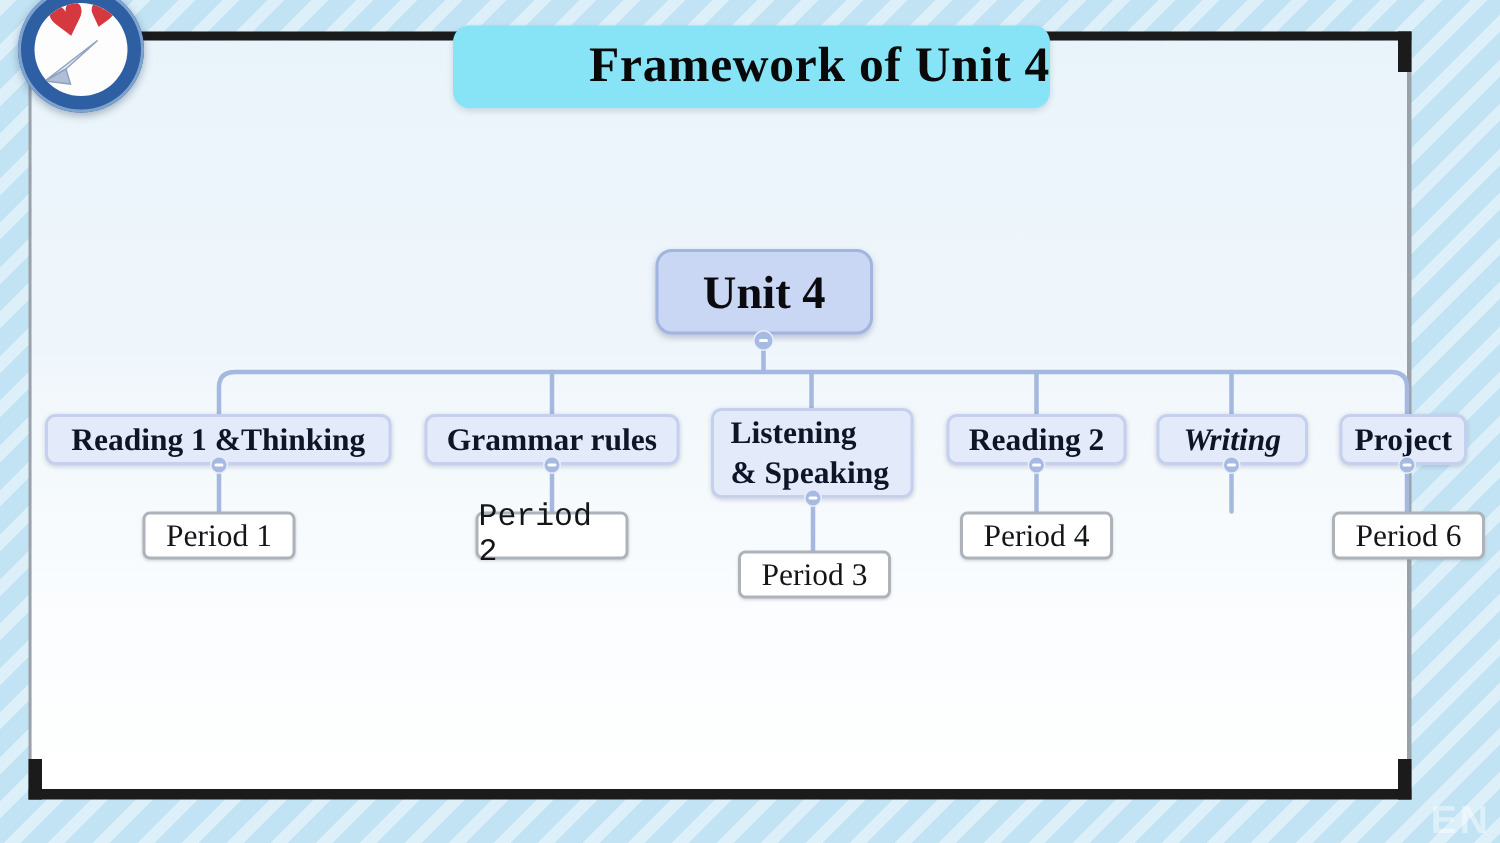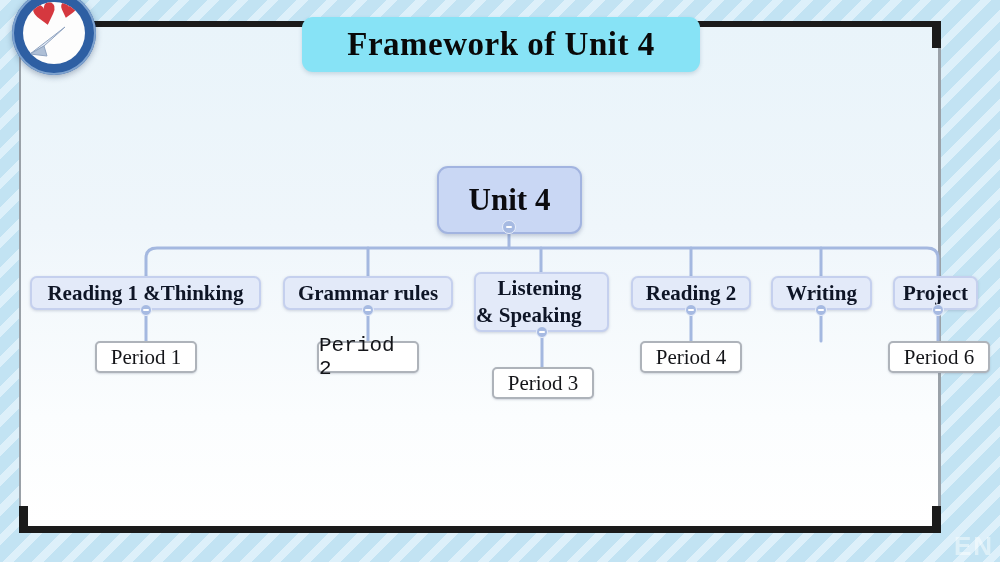--- a/index.html
+++ b/index.html
@@ -24,21 +24,21 @@
   }
   .corner { position:absolute; width:9px; height:27px; background:#1b1b1b; }
   .corner.tr { left:932px; top:21px; }
   .corner.br { left:932px; top:506px; }
   .corner.bl { left:19px;  top:506px; }
 
   
   .title-banner {
     position:absolute; left:302px; top:17px; width:398px; height:55px;
     background:#87e3f6; border-radius:11px;
-    display:flex; align-items:center; justify-content:center;
+    display:flex; align-items:center; justify-content:flex-end;
     box-shadow:0 2px 4px rgba(30,80,110,.18);
   }
   .title-banner span { font-size:33px; font-weight:700; color:#090909; letter-spacing:.5px; }
 
   
   .badge {
     position:absolute; left:12px; top:-9px; width:84px; height:84px;
     border-radius:50%; background:#2e5fa3;
     box-shadow: inset 0 0 0 2px #7fa3cf, 0 2px 6px rgba(20,40,80,.35);
     z-index:6;
@@ -53,37 +53,37 @@
   .badge svg.plane { position:absolute; left:5px; top:23px; }
 
   
   svg.connectors { position:absolute; left:0; top:0; z-index:1; }
 
   .node, .topic, .period {
     position:absolute; display:flex; align-items:center; justify-content:center;
     z-index:2;
   }
   .node.root {
-    left:437px; top:166px; width:145px; height:68px;
+    left:437px; top:166px; width:145px; height:57px;
     background:#c9d7f4; border:2px solid #a2b4e0; border-radius:11px;
     box-shadow:0 2px 4px rgba(90,105,140,.35);
   }
   .node.root span { font-size:31px; font-weight:700; color:#0b0b0f; }
 
   .topic {
     background:#e3eaf9; border:2px solid #c5d0ee; border-radius:7px;
     box-shadow:0 1px 3px rgba(100,112,145,.28);
   }
   .topic span { font-size:21px; font-weight:700; color:#0e1526; white-space:pre-line; }
   .topic.b0 { left:30px;  top:276px; width:231px; height:34px; }
   .topic.b1 { left:283px; top:276px; width:170px; height:34px; }
   .topic.b2 { left:474px; top:272px; width:135px; height:60px; justify-content:flex-start; }
-  .topic.b2 span { line-height:1.3; text-align:right; }
+  .topic.b2 span { padding-left:11px; line-height:1.3; text-align:left; }
   .topic.b3 { left:631px; top:276px; width:120px; height:34px; }
-  .topic.b4 { left:771px; top:276px; width:101px; height:34px; }
+  .topic.b4 { left:771px; top:276px; width:101px; height:34px;font-style:italic; }
   .topic.b5 { left:893px; top:276px; width:85px;  height:34px; }
 
   .period {
     width:102px; height:32px; background:#ffffff;
     border:2px solid #aeb3ba; border-radius:5px;
     box-shadow:0 1px 2px rgba(120,130,150,.3);
   }
   .period span { font-size:21px; color:#141519; }
   .period.p0 { left:95px;  top:341px; }
   .period.p1 { left:317px; top:341px;font-family:Liberation Mono, monospace; }

